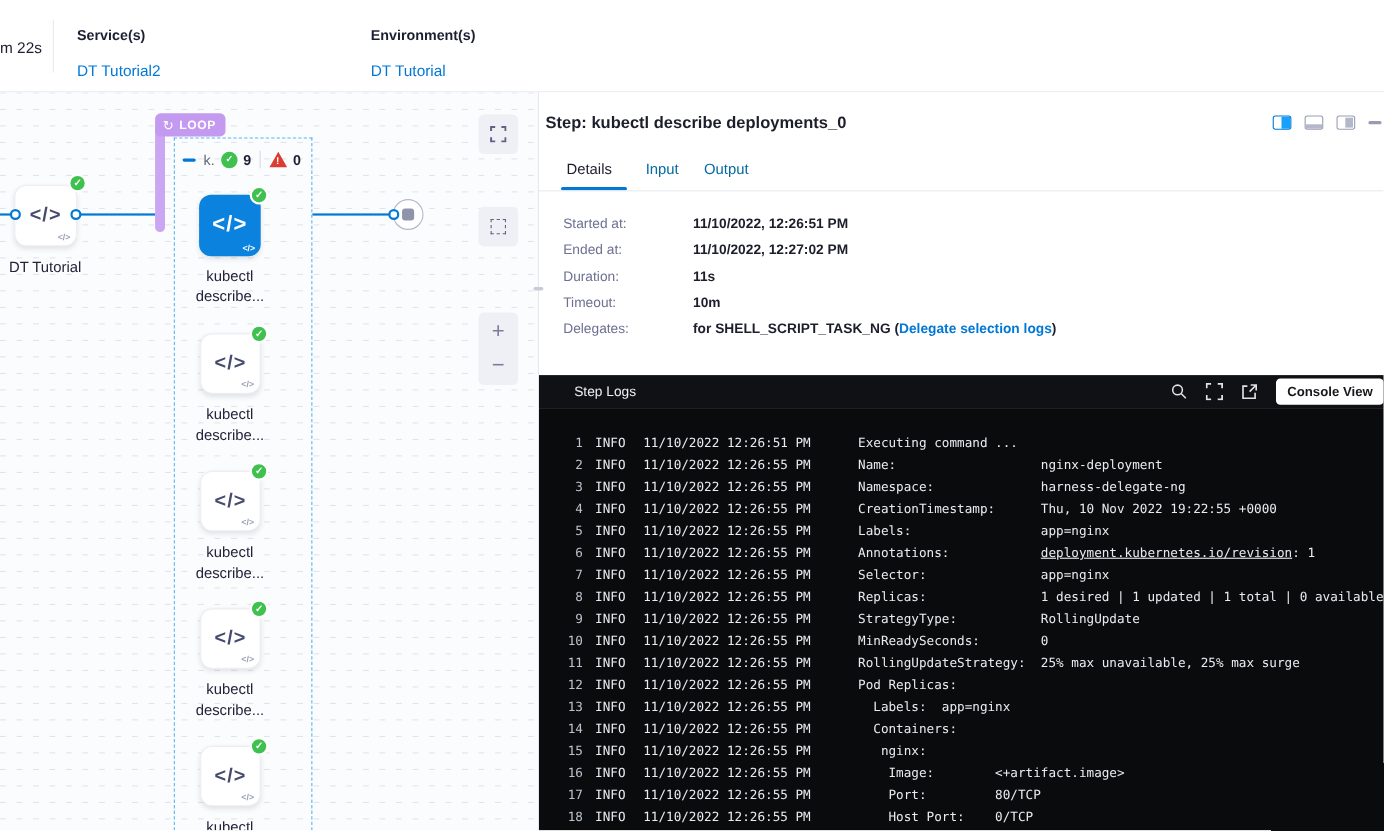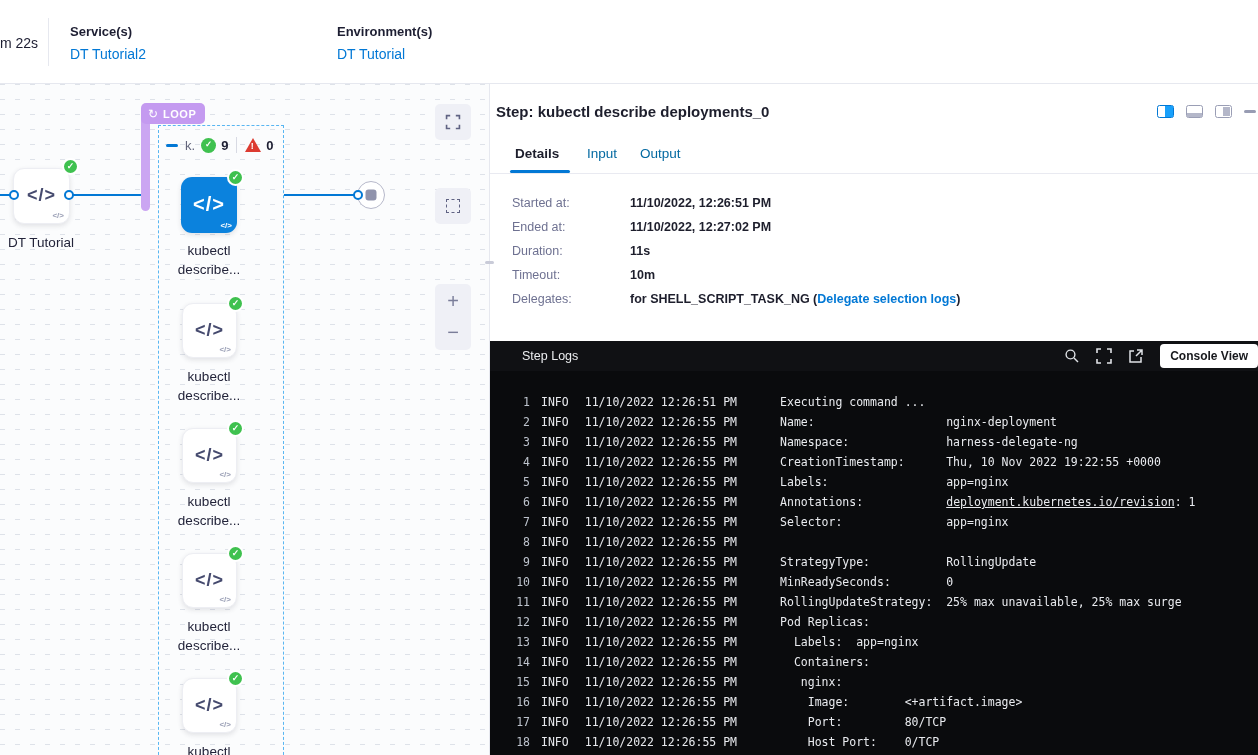--- a/index.html
+++ b/index.html
@@ -6,21 +6,21 @@
   html,body{background:#fff}
   .app{position:relative;width:1258px;height:755px;overflow:hidden;
        font-family:"Liberation Sans",sans-serif;background:#fff;color:#1d1e32}
 
   
   .topbar{position:absolute;left:0;top:0;width:1258px;height:84px;background:#fff;border-bottom:1px solid #e6e8ef}
   .duration-chip{position:absolute;left:0;top:35px;font-size:14px;color:#1d1e32;white-space:nowrap}
   .topbar-divider{position:absolute;left:48px;top:18px;width:1px;height:48px;background:#e6e8ef}
   .svc-block{position:absolute;top:24px}
   .svc-label{font-size:13px;font-weight:bold;color:#1d1e32}
-  .svc-link{font-size:14px;color:#0278d5;margin-top:7px;cursor:pointer}
+  .svc-link{font-size:14px;color:#0278d5;margin-top:17px;cursor:pointer}
   .blk-service{left:70px}
   .blk-env{left:337px}
 
   
   .canvas{position:absolute;left:0;top:84px;width:490px;height:671px;overflow:hidden;
     background-color:#fbfcfd;
     background-image:
       linear-gradient(90deg, rgba(251,252,253,0) 0px, rgba(251,252,253,0) 5px, #fbfcfd 5px, #fbfcfd 15px),
       linear-gradient(0deg, rgba(0,0,0,0) 0px, rgba(0,0,0,0) 14px, #dee2e9 14px, #dee2e9 15px);
     background-size:15px 15px}
@@ -84,21 +84,21 @@
   .layout-icons{position:absolute;top:21px;right:2px;display:flex;align-items:center;gap:12px}
   .lo-icon{width:17px;height:13px;border-radius:2.5px;position:relative;cursor:pointer}
   .lo-icon.active{border:1.5px solid #0278d5;background:#fff}
   .lo-icon.active .fill{position:absolute;right:0;top:0;bottom:0;width:8px;background:#18a0fb}
   .lo-icon.gray{border:1.5px solid #9a9eb5;background:#fff}
   .lo-bottom .fill{position:absolute;left:0;right:0;bottom:0;height:4px;background:#b4b7c9}
   .lo-right .fill{position:absolute;right:1px;top:1px;bottom:1px;width:7px;background:#b4b7c9}
   .minimize-dash{width:12px;height:2.5px;border-radius:2px;background:#989cb3;cursor:pointer}
 
   .tab{position:absolute;top:62px;font-size:13.5px;color:#0369a1;cursor:pointer}
-  .tab.active{font-weight:bold;color:#1d1e2c}
+  .tab.active{font-weight:normal;color:#1d1e2c}
   .tab-underline{position:absolute;left:20px;top:86px;width:60px;height:3px;border-radius:2px;background:#0278d5}
   .tabs-divider{position:absolute;left:0;top:89px;width:768px;height:1px;background:#e9eaf1}
 
   .fields{position:absolute;left:22px;top:112px;width:740px}
   .field-row{display:flex;height:24px;align-items:flex-start}
   .field-label{width:118px;font-size:12.5px;color:#6e7191;flex:none}
   .field-value{font-size:12.5px;font-weight:bold;color:#1d1e2c}
   .field-link{color:#0278d5;cursor:pointer}
 
   
@@ -291,21 +291,21 @@
       </div>
       <div class="logs-body">
         <div id="log-rows">
             <div class="log-row"><span class="log-ln">1</span><span class="log-lvl">INFO</span><span class="log-ts">11/10/2022 12:26:51 PM</span><span class="log-msg">Executing command ...</span></div>
             <div class="log-row"><span class="log-ln">2</span><span class="log-lvl">INFO</span><span class="log-ts">11/10/2022 12:26:55 PM</span><span class="log-msg">Name:                   nginx-deployment</span></div>
             <div class="log-row"><span class="log-ln">3</span><span class="log-lvl">INFO</span><span class="log-ts">11/10/2022 12:26:55 PM</span><span class="log-msg">Namespace:              harness-delegate-ng</span></div>
             <div class="log-row"><span class="log-ln">4</span><span class="log-lvl">INFO</span><span class="log-ts">11/10/2022 12:26:55 PM</span><span class="log-msg">CreationTimestamp:      Thu, 10 Nov 2022 19:22:55 +0000</span></div>
             <div class="log-row"><span class="log-ln">5</span><span class="log-lvl">INFO</span><span class="log-ts">11/10/2022 12:26:55 PM</span><span class="log-msg">Labels:                 app=nginx</span></div>
             <div class="log-row"><span class="log-ln">6</span><span class="log-lvl">INFO</span><span class="log-ts">11/10/2022 12:26:55 PM</span><span class="log-msg"><span>Annotations:            </span><span class="lnk">deployment.kubernetes.io/revision</span><span>: 1</span></span></div>
             <div class="log-row"><span class="log-ln">7</span><span class="log-lvl">INFO</span><span class="log-ts">11/10/2022 12:26:55 PM</span><span class="log-msg">Selector:               app=nginx</span></div>
-            <div class="log-row"><span class="log-ln">8</span><span class="log-lvl">INFO</span><span class="log-ts">11/10/2022 12:26:55 PM</span></div>
+            <div class="log-row"><span class="log-ln">8</span><span class="log-lvl">INFO</span><span class="log-ts">11/10/2022 12:26:55 PM</span><span class="log-msg">Replicas:               1 desired | 1 updated | 1 total | 0 available</span></div>
             <div class="log-row"><span class="log-ln">9</span><span class="log-lvl">INFO</span><span class="log-ts">11/10/2022 12:26:55 PM</span><span class="log-msg">StrategyType:           RollingUpdate</span></div>
             <div class="log-row"><span class="log-ln">10</span><span class="log-lvl">INFO</span><span class="log-ts">11/10/2022 12:26:55 PM</span><span class="log-msg">MinReadySeconds:        0</span></div>
             <div class="log-row"><span class="log-ln">11</span><span class="log-lvl">INFO</span><span class="log-ts">11/10/2022 12:26:55 PM</span><span class="log-msg">RollingUpdateStrategy:  25% max unavailable, 25% max surge</span></div>
             <div class="log-row"><span class="log-ln">12</span><span class="log-lvl">INFO</span><span class="log-ts">11/10/2022 12:26:55 PM</span><span class="log-msg">Pod Replicas:</span></div>
             <div class="log-row"><span class="log-ln">13</span><span class="log-lvl">INFO</span><span class="log-ts">11/10/2022 12:26:55 PM</span><span class="log-msg">  Labels:  app=nginx</span></div>
             <div class="log-row"><span class="log-ln">14</span><span class="log-lvl">INFO</span><span class="log-ts">11/10/2022 12:26:55 PM</span><span class="log-msg">  Containers:</span></div>
             <div class="log-row"><span class="log-ln">15</span><span class="log-lvl">INFO</span><span class="log-ts">11/10/2022 12:26:55 PM</span><span class="log-msg">   nginx:</span></div>
             <div class="log-row"><span class="log-ln">16</span><span class="log-lvl">INFO</span><span class="log-ts">11/10/2022 12:26:55 PM</span><span class="log-msg">    Image:        &lt;+artifact.image&gt;</span></div>
             <div class="log-row"><span class="log-ln">17</span><span class="log-lvl">INFO</span><span class="log-ts">11/10/2022 12:26:55 PM</span><span class="log-msg">    Port:         80/TCP</span></div>
             <div class="log-row"><span class="log-ln">18</span><span class="log-lvl">INFO</span><span class="log-ts">11/10/2022 12:26:55 PM</span><span class="log-msg">    Host Port:    0/TCP</span></div>

